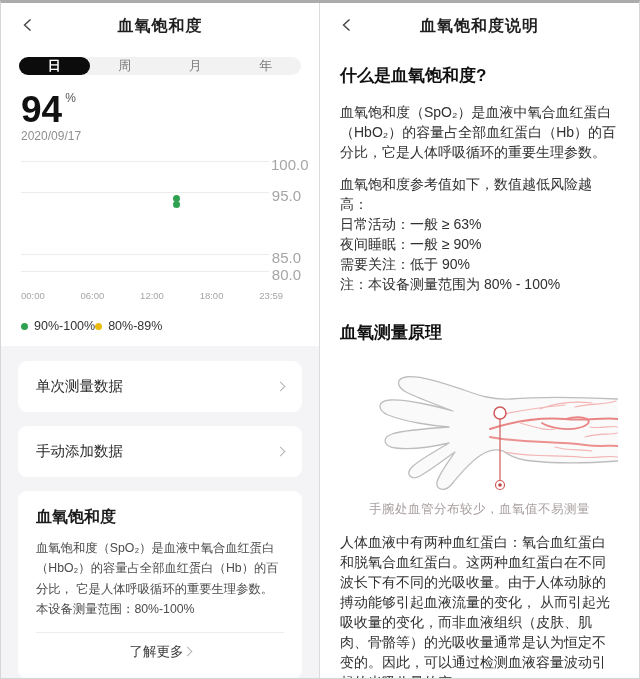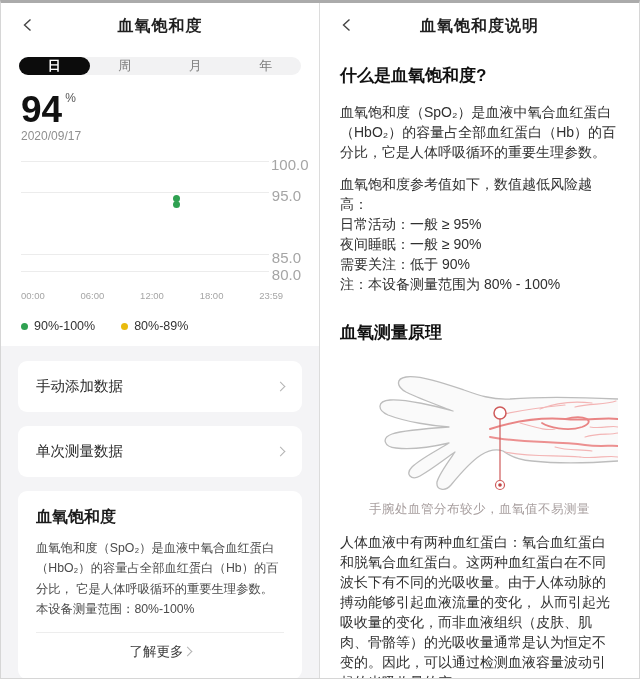--- a/index.html
+++ b/index.html
@@ -30,21 +30,21 @@
   
   .chart { margin:16px 20px 0; height:150px; position:relative; flex:none; }
   .grid-row { position:absolute; left:0; width:280px; height:12px; }
   .grid-line { position:absolute; left:0; top:5px; width:248px; height:1px; background:#ececec; }
   .grid-label { position:absolute; right:0; top:0; width:30px; text-align:right; font-size:15px; color:#a5a5a5; }
   .chart-dot { position:absolute; width:7px; height:7px; border-radius:50%; }
   .chart-xaxis { position:absolute; left:0; top:131px; width:262px; display:flex; justify-content:space-between; }
   .chart-xaxis span { font-size:9.5px; color:#a5a5a5; }
 
   
-  .legend { margin:10px 20px 0; display:flex; gap:26px; flex:none; }
+  .legend { margin:10px 20px 0; display:flex; flex:none; }
   .legend .li { display:flex; align-items:center; gap:6px; }
   .legend .dot { width:7px; height:7px; border-radius:50%; }
   .legend .lab { font-size:12.5px; color:#333; }
 
   
   .gray { margin-top:13px; background:#f4f4f6; flex:1; padding:15px 17px 8px; display:flex; flex-direction:column; gap:14px; }
   .card { background:#fff; border-radius:9px; padding:16px 18px; }
   .card.row { display:flex; align-items:center; justify-content:space-between; cursor:pointer; }
   .card .rowlab { font-size:14.5px; color:#2b2b2b; }
   .chev { width:7px; height:7px; border-top:1.6px solid #b3b3b3; border-right:1.6px solid #b3b3b3; transform:rotate(45deg); flex:none; }
@@ -135,25 +135,25 @@
         <span class="lab">90%-100%</span>
       </div>
       <div class="li">
         <span class="dot" style="background: rgb(233, 187, 14);"></span>
         <span class="lab">80%-89%</span>
       </div>
     </div>
 
     <div class="gray">
       <div class="card row">
+        <span class="rowlab">单次测量数据</span>
+        <span class="chev"></span>
+      </div>
+      <div class="card row">
         <span class="rowlab">手动添加数据</span>
-        <span class="chev"></span>
-      </div>
-      <div class="card row">
-        <span class="rowlab">单次测量数据</span>
         <span class="chev"></span>
       </div>
       <div class="card infocard">
         <div class="ictitle">血氧饱和度</div>
         <div class="icbody">血氧饱和度（SpO₂）是血液中氧合血红蛋白（HbO₂）的容量占全部血红蛋白（Hb）的百分比， 它是人体呼吸循环的重要生理参数。</div>
         <div class="icrange">本设备测量范围：80%-100%</div>
         <div class="icdiv"></div>
         <div class="more">
           <span class="morelab">了解更多</span>
           <span class="chev"></span>
@@ -174,21 +174,21 @@
       </button>
       <div class="ttl">血氧饱和度说明</div>
     </header>
 
     <div class="rcontent">
       <div class="h1">什么是血氧饱和度?</div>
       <div class="para">血氧饱和度（SpO₂）是血液中氧合血红蛋白（HbO₂）的容量占全部血红蛋白（Hb）的百分比，它是人体呼吸循环的重要生理参数。</div>
 
       <div class="ref">
         <div>血氧饱和度参考值如下，数值越低风险越高：</div>
-        <div>日常活动：一般 ≥ 95%</div>
+        <div>日常活动：一般 ≥ 63%</div>
         <div>夜间睡眠：一般 ≥ 90%</div>
         <div>需要关注：低于 90%</div>
         <div>注：本设备测量范围为 80% - 100%</div>
       </div>
 
       <div class="h2">血氧测量原理</div>
 
       <div class="figure">
         <svg width="278" height="142" viewBox="0 0 278 142">
 

